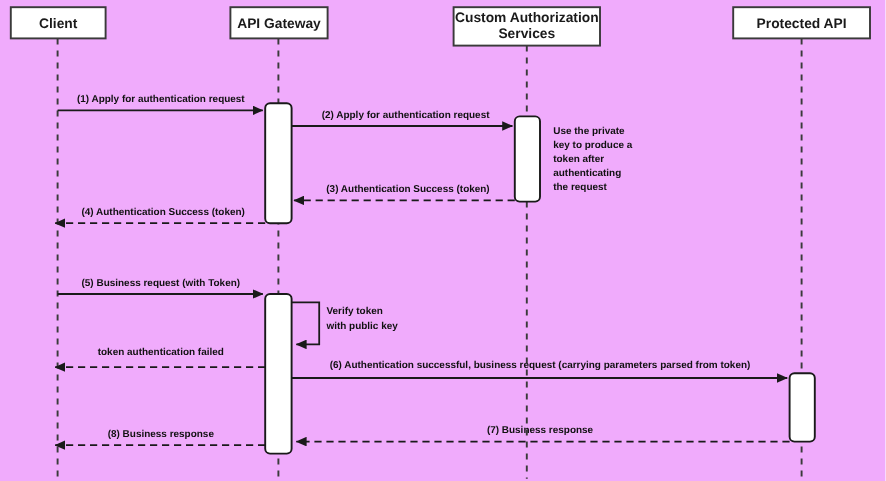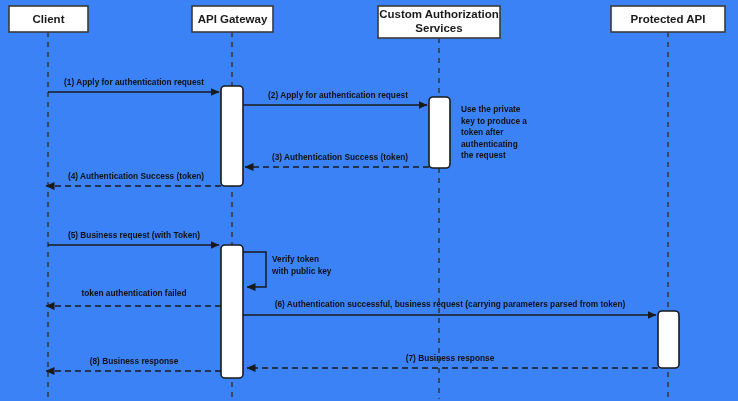--- a/index.html
+++ b/index.html
@@ -8,21 +8,21 @@
     background: #ffffff;
   }
   body {
     font-family: "Liberation Sans", sans-serif;
     color: #000000;
   }
   #canvas {
     position: relative;
     width: 738px;
     height: 401px;
-    background: #3b82f6;
+    background: #f0abfc;
     overflow: hidden;
   }
   svg#diagram {
     position: absolute;
     left: 0;
     top: 0;
     width: 738px;
     height: 401px;
   }
   .lifeline-box rect {

